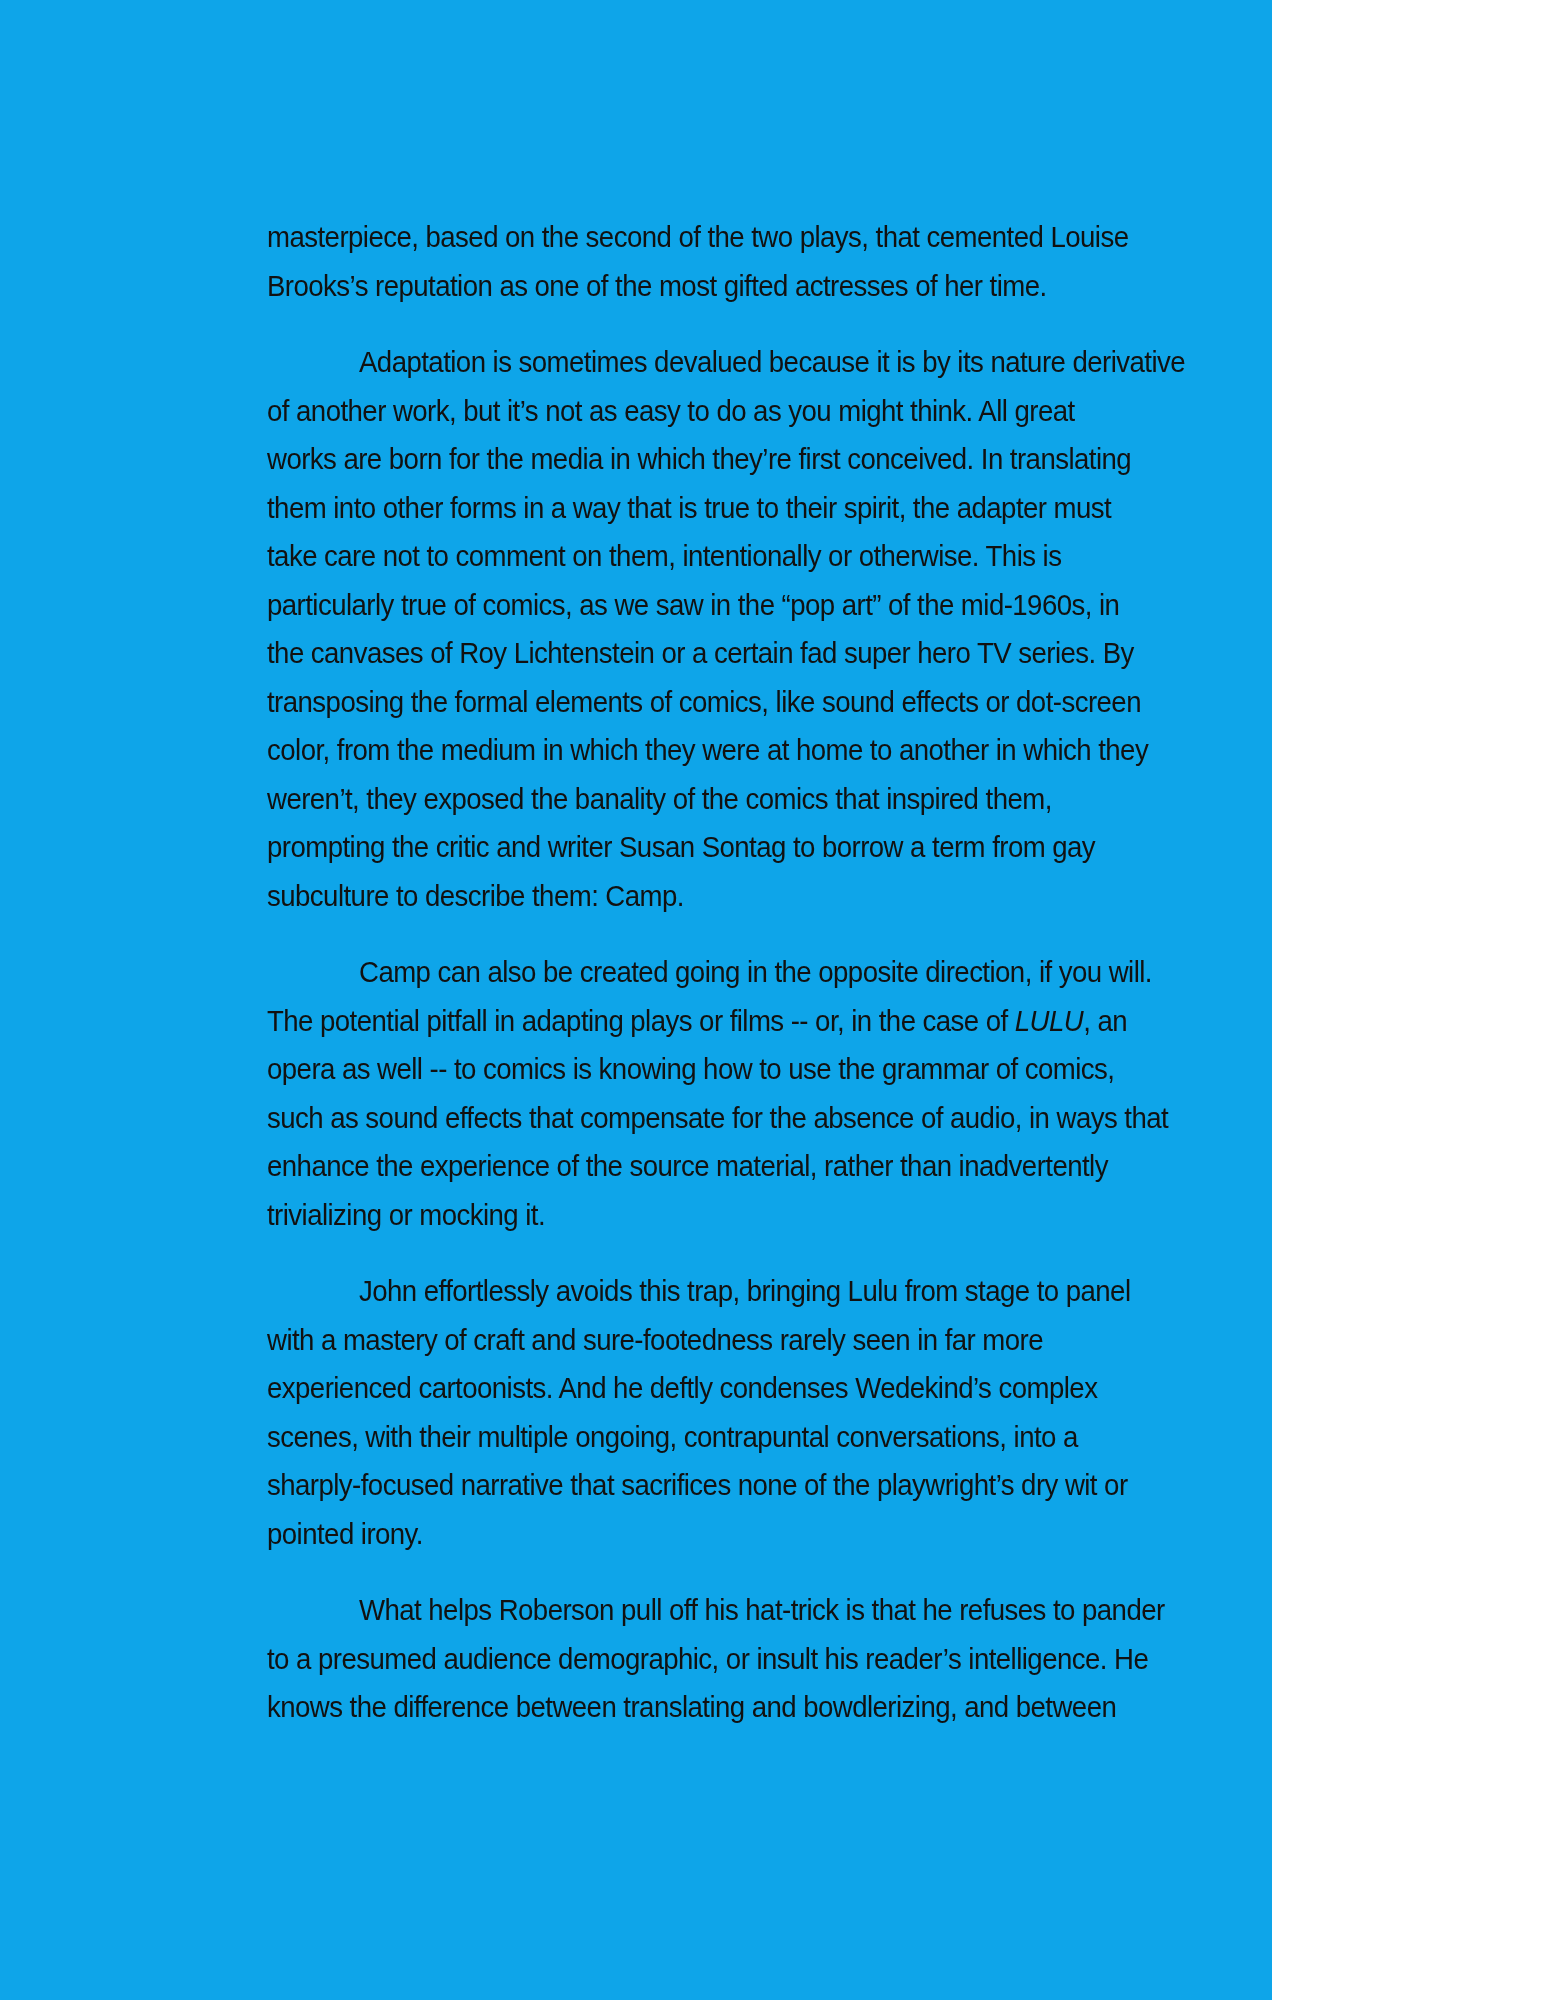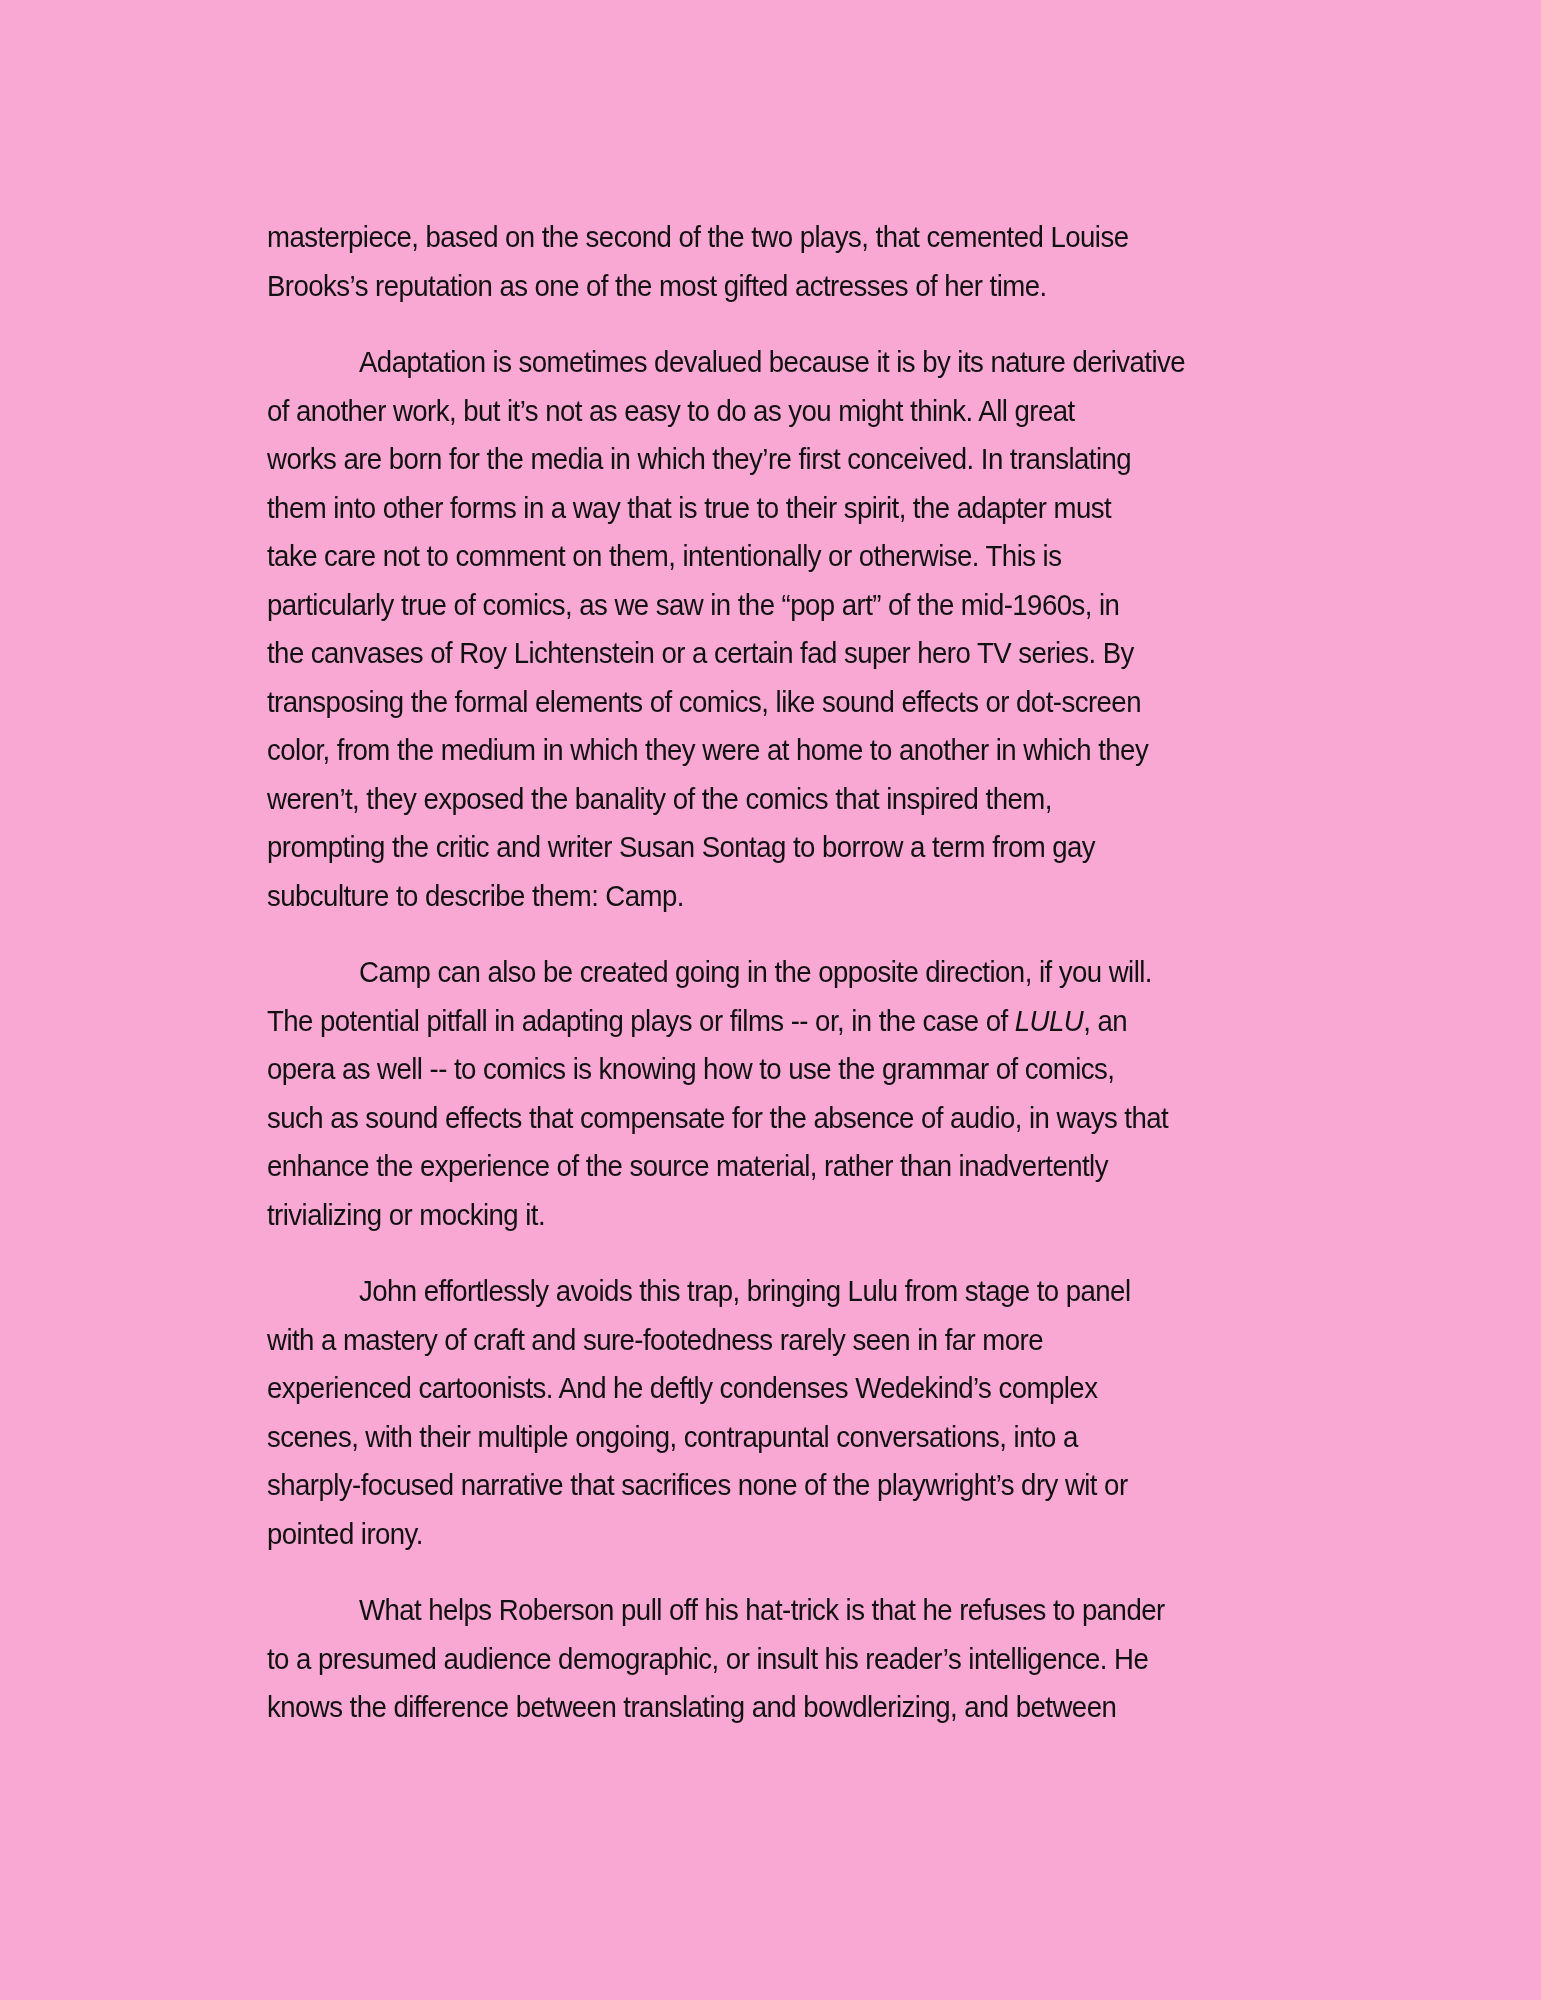--- a/index.html
+++ b/index.html
@@ -10,23 +10,23 @@
     body {
       width: 1541px;
       height: 2000px;
       position: relative;
       overflow: hidden;
     }
     .page {
       position: absolute;
       left: 0;
       top: 0;
-      width: 1541px;
+      width: 1272px;
       height: 2000px;
-      background: #f9a8d4;
+      background: #0ea5e9;
     }
     .text-block {
       position: absolute;
       left: 267px;
       top: 213px;
       width: 1120px;
       font-family: "Liberation Sans", sans-serif;
       font-size: 30px;
       color: #111111;
       letter-spacing: -0.6px;

